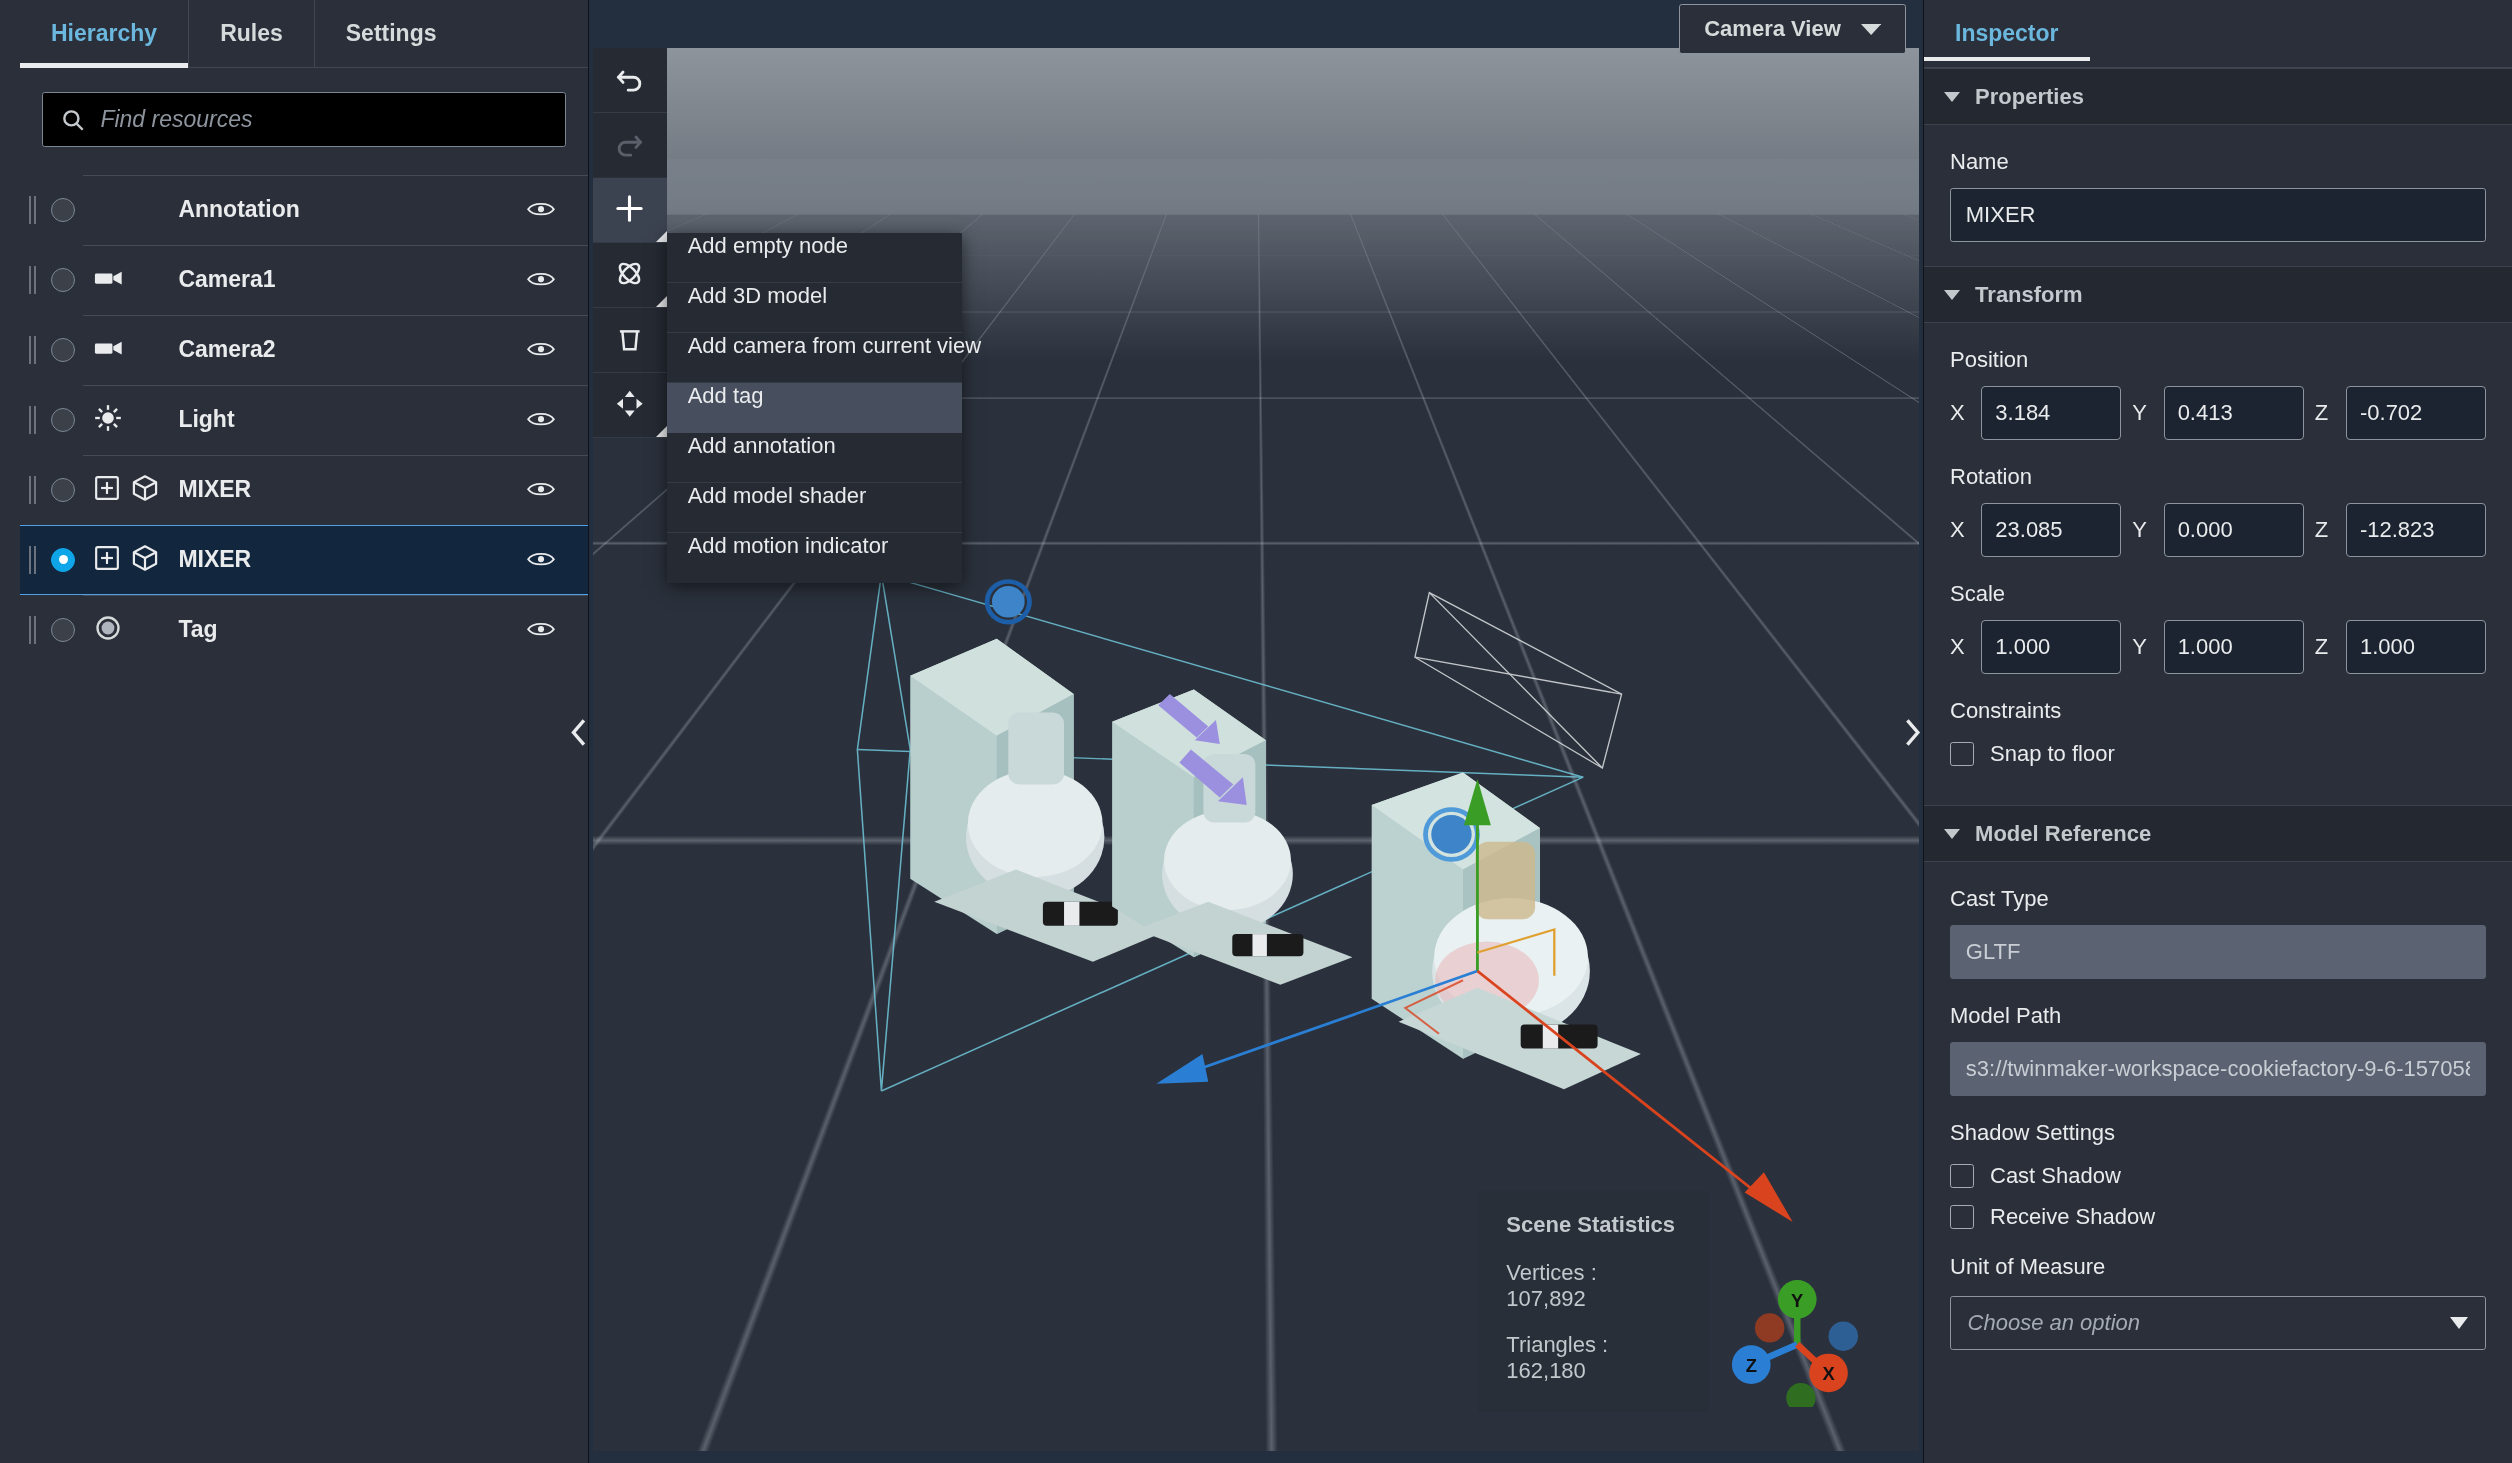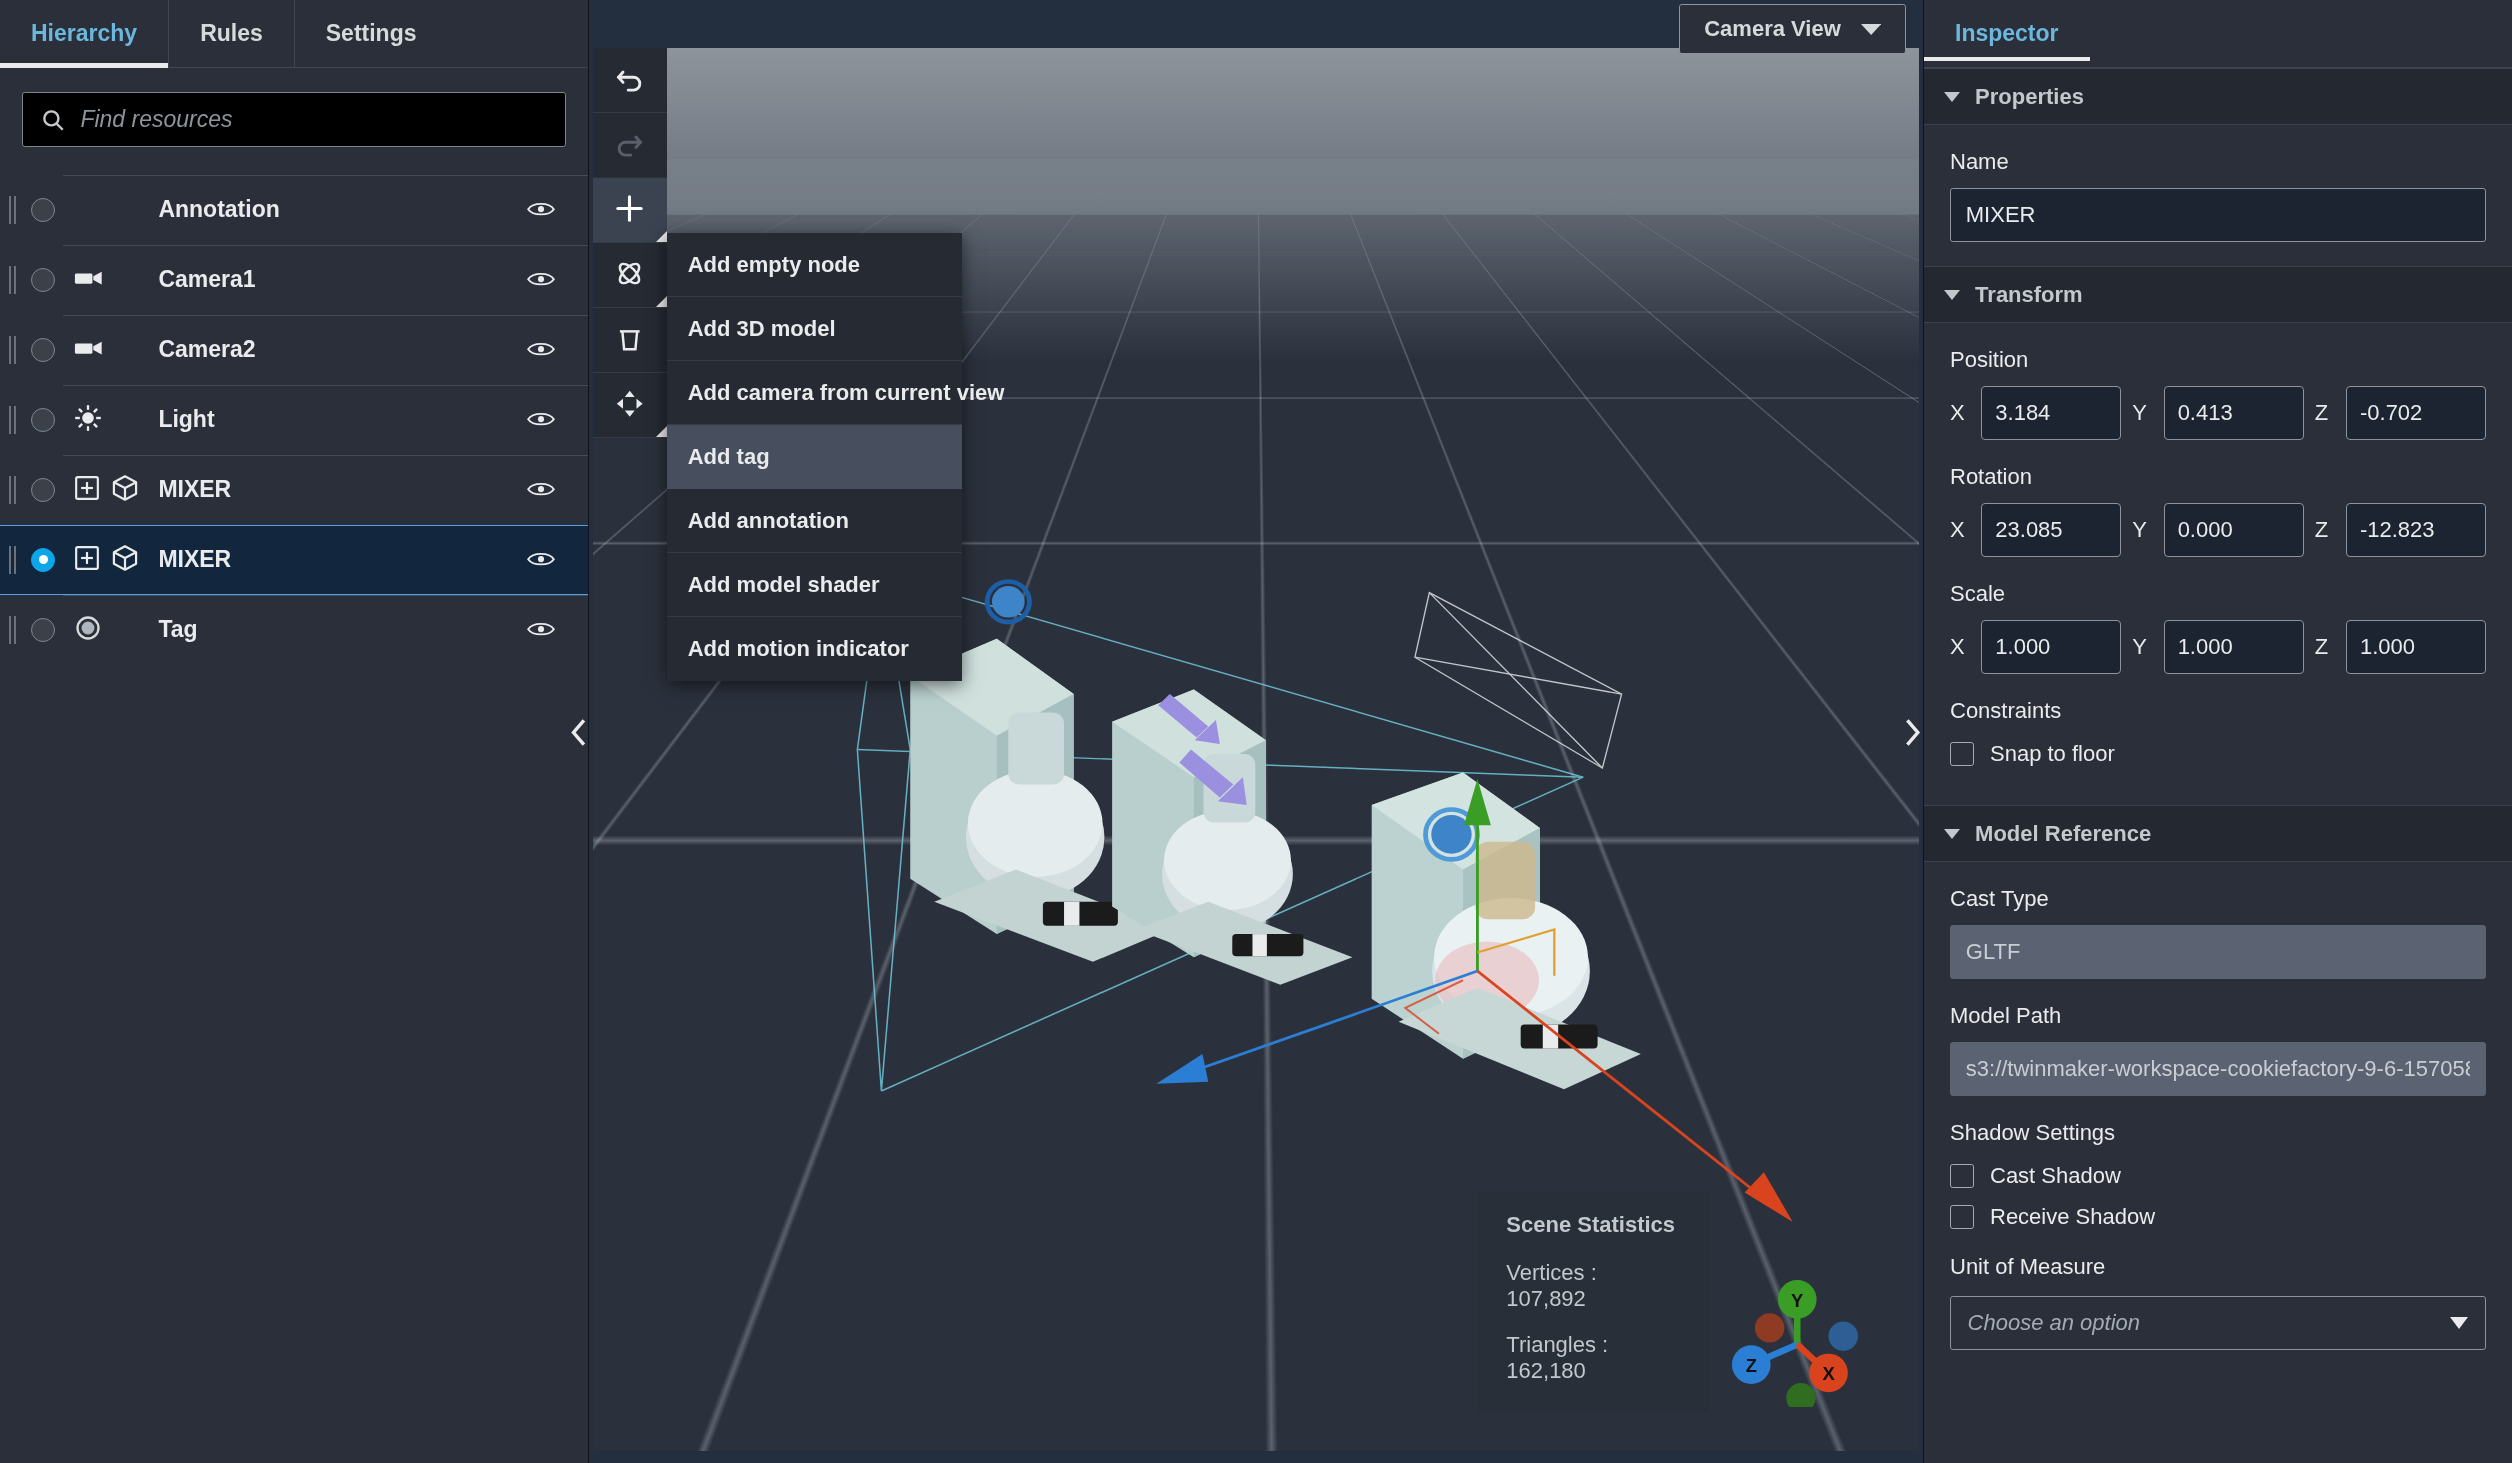--- a/index.html
+++ b/index.html
@@ -11,20 +11,21 @@
   }
   .app { display: flex; width: 2512px; height: 1464px; }
 
   
   .left-panel {
     width: 589px; height: 1464px;
     background: #2a2f39;
     border-right: 0.9px solid #0f1317;
     display: flex; flex-direction: column;
     position: relative;
+    padding-left: 20px;
   }
   .tabbar {
     display: flex; align-items: flex-end;
     height: 68px;
     border-bottom: 0.9px solid #414750;
     padding-left: 0;
   }
   .tab {
     position: relative;
     padding: 0 31px;
@@ -152,23 +153,23 @@
     content: ""; position: absolute; right: 0; bottom: 0;
     border-left: 11px solid transparent; border-bottom: 11px solid #e9ebed;
   }
   .tool-btn.dim { opacity: .45; }
 
   .ctx-menu {
     position: absolute; left: 74px; top: 185px; width: 295px; z-index: 40;
     background: #252a33; box-shadow: 0 3.7px 16.6px rgba(0,0,0,.55);
   }
   .ctx-item {
-    height: 64px; display: flex; align-items: center;
+    height: 50px; display: flex; align-items: flex-start;
     padding-left: 21px; font-size: 22px; color: #e9ebed;
-    border-bottom: 0.9px solid #353b46; cursor: pointer; white-space: nowrap; font-weight: bold;
+    border-bottom: 0.9px solid #353b46; cursor: pointer; white-space: nowrap;
   }
   .ctx-item:last-child { border-bottom: none; }
   .ctx-item.highlight { background: #474e5d; border-bottom-color: #474e5d; }
 
   .scene-stats {
     position: absolute; right: 210px; bottom: 39px; z-index: 20;
     background: rgba(41,47,57,.93); padding: 20.3px 28px 28px 28px; width: 231px;
   }
   .stats-title { font-size: 22px; font-weight: bold; color: #c3c8cd; margin-bottom: 22px; }
   .stats-line { font-size: 22px; color: #c3c8cd; margin-bottom: 20.3px; }

